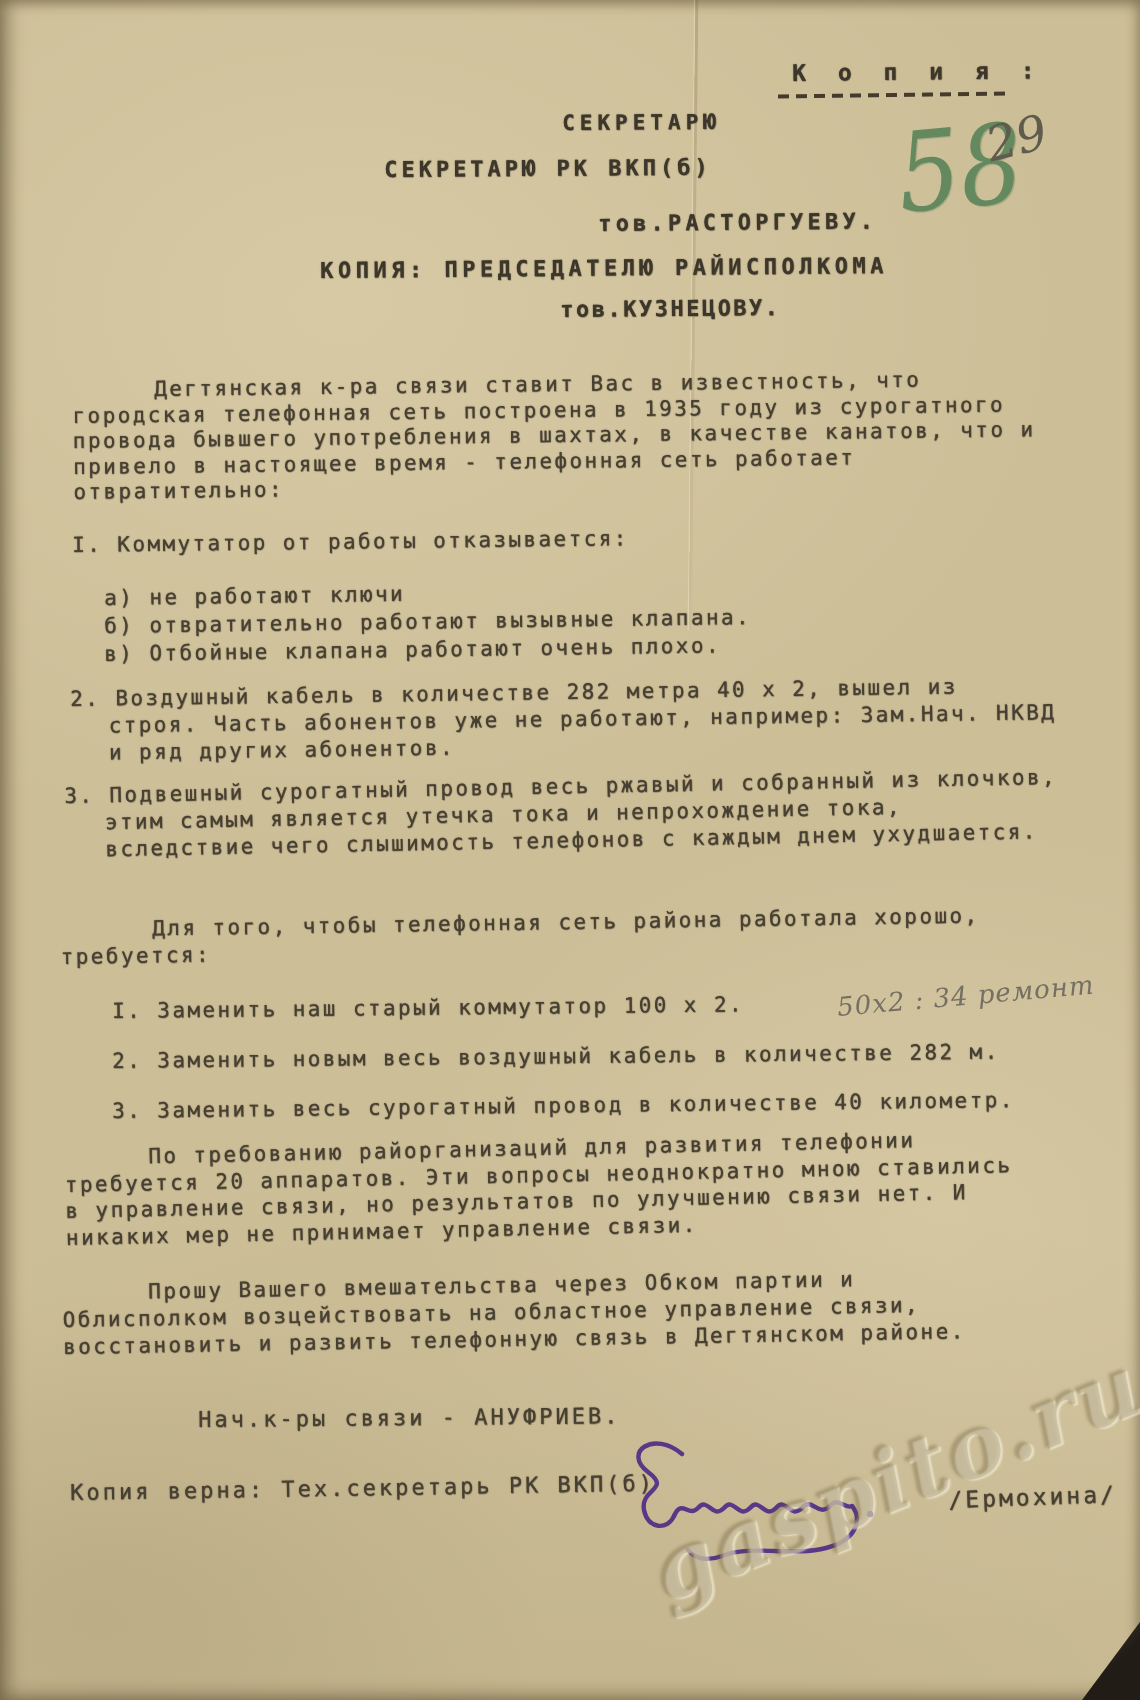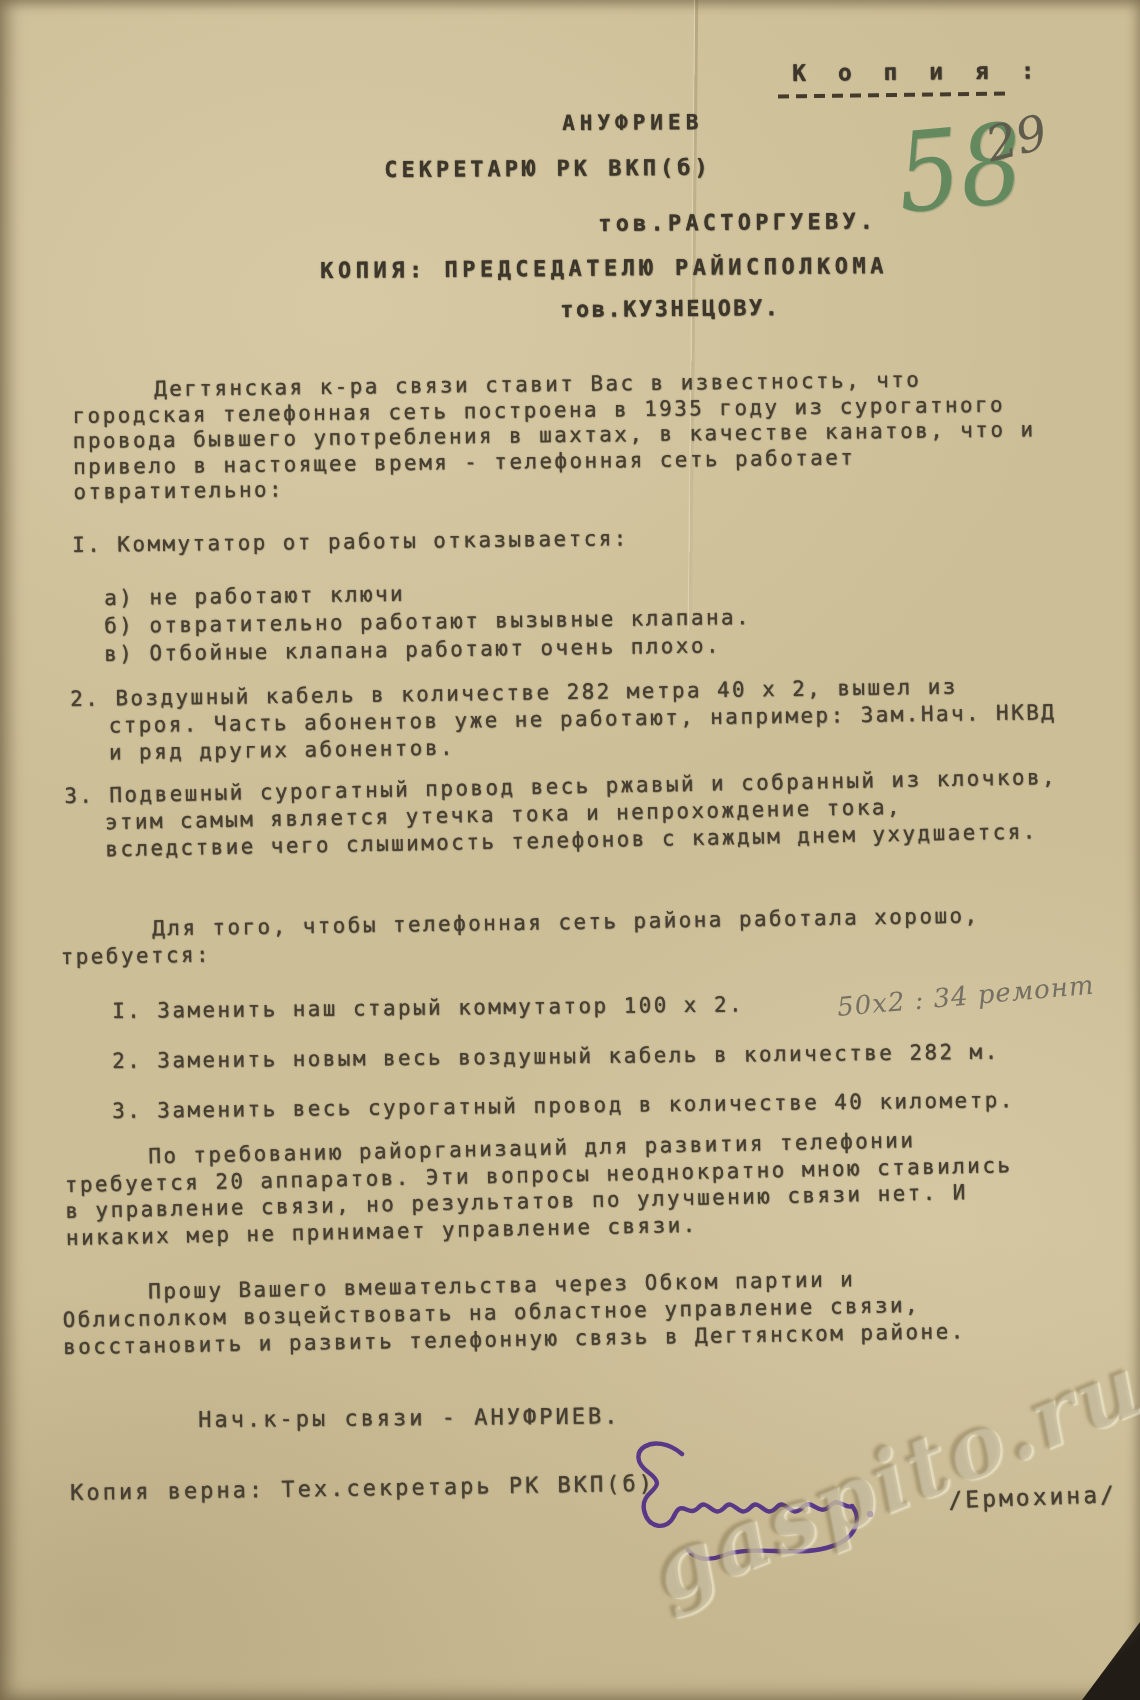--- a/index.html
+++ b/index.html
@@ -71,21 +71,21 @@
 <div id="page">
 
   <div class="crease"></div>
 
   <div class="type hdr" style="left:792px;top:60px;font-size:23px;letter-spacing:9px;transform:rotate(-0.6deg);">К о п и я :</div>
   <div class="dashline"></div>
 
   <div class="hand" style="left:893px;top:118px;font-size:98px;line-height:100px;color:#4e7e53;opacity:0.82;transform:rotate(-5deg) scaleY(1.12);text-shadow:1px 1px 1px rgba(60,100,65,0.35);">58</div>
   <div class="hand" style="left:980px;top:118px;font-size:48px;color:#5f5c4d;transform:rotate(-14deg);">29</div>
 
-  <div class="type hdr" style="left:562px;top:110px;letter-spacing:5px;transform:rotate(-0.4deg);">АНУФРИЕВ</div>
+  <div class="type hdr" style="left:562px;top:110px;letter-spacing:5px;transform:rotate(-0.4deg);">СЕКРЕТАРЮ</div>
   <div class="type hdr" style="left:384px;top:156px;font-size:22px;letter-spacing:4px;transform:rotate(-0.4deg);">СЕКРЕТАРЮ РК ВКП(б)</div>
   <div class="type hdr" style="left:598px;top:210px;font-size:22px;letter-spacing:4.2px;transform:rotate(-0.5deg);">тов.РАСТОРГУЕВУ.</div>
   <div class="type hdr" style="left:320px;top:257px;font-size:22px;letter-spacing:4.5px;transform:rotate(-0.5deg);">КОПИЯ: ПРЕДСЕДАТЕЛЮ РАЙИСПОЛКОМА</div>
   <div class="type hdr" style="left:560px;top:296px;font-size:22px;letter-spacing:2.5px;transform:rotate(-0.5deg);">тов.КУЗНЕЦОВУ.</div>
 
   <div class="type" style="left:72px;top:378px;width:968px;text-indent:82px;line-height:25.5px;transform:rotate(-0.7deg);">Дегтянская к-ра связи ставит Вас в известность, что городская телефонная сеть построена в 1935 году из сурогатного провода бывшего употребления в шахтах, в качестве канатов, что и привело в настоящее время - телефонная сеть работает отвратительно:</div>
 
   <div class="type" style="left:72px;top:532px;transform:rotate(-0.7deg);">I. Коммутатор от работы отказывается:</div>
 
   <div class="type" style="left:104px;top:584px;line-height:28px;transform:rotate(-0.8deg);">а) не работают ключи</div>

